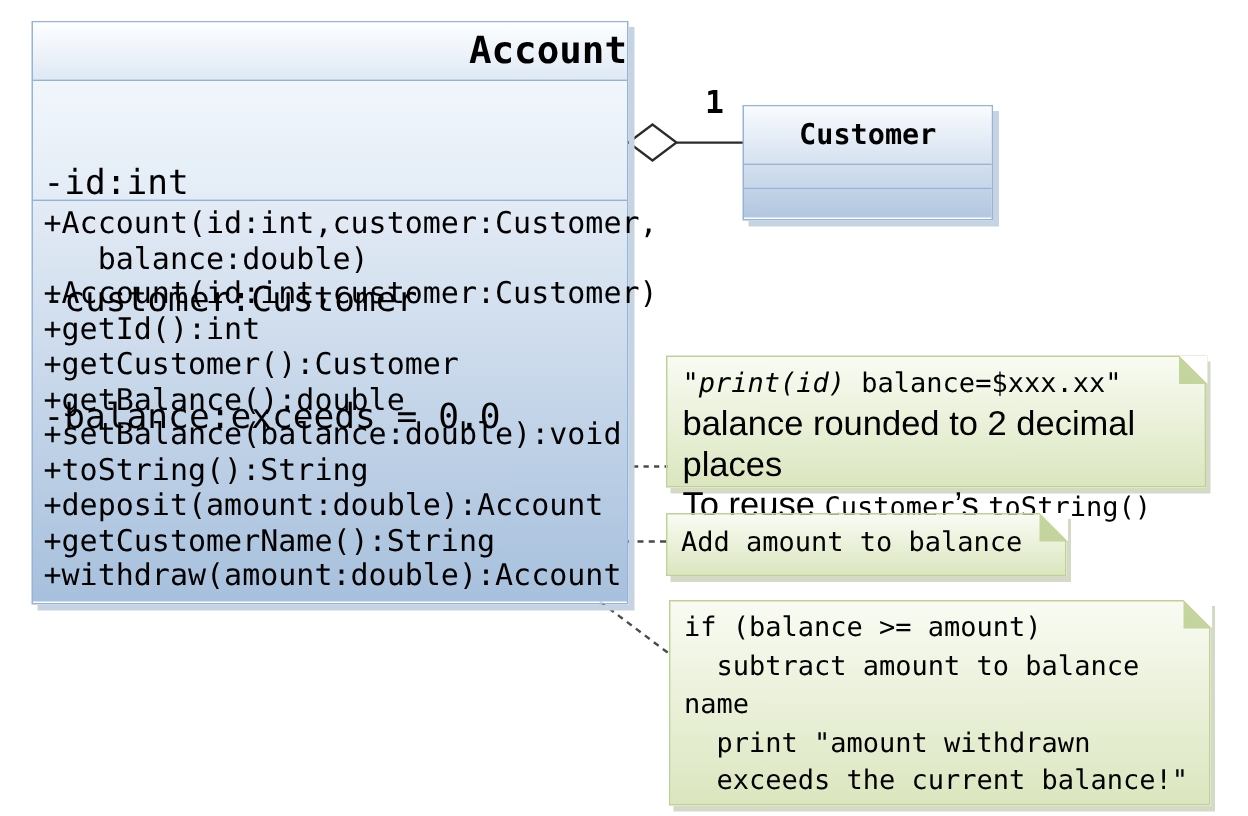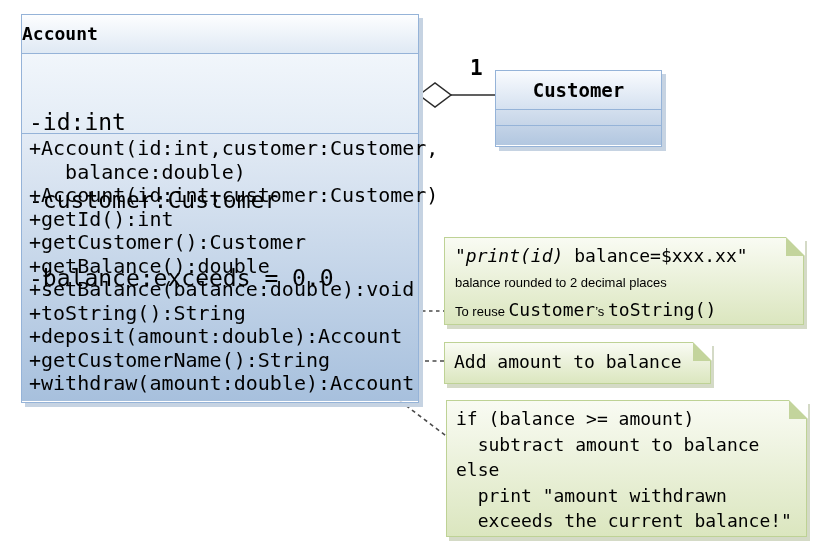--- a/index.html
+++ b/index.html
@@ -13,22 +13,22 @@
   .pre  { white-space:pre; }
 
   
   .uml-class {
     position:absolute; z-index:2;
     border:1.5px solid #95b3d8;
     box-shadow:4px 4px 0 #c6d3e2, inset 0 0 0 1.5px rgba(255,255,255,.8);
   }
   #account { left:21px; top:14px; width:398px; height:389px; }
   #account .title {
-    height:38px; line-height:38px; text-align:left;
-    font-weight:bold; font-size:18px;
+    height:38px; line-height:38px; text-align:right;
+    font-weight:bold; font-size:25px;
     background:linear-gradient(180deg,#fdfeff 0%,#dfe9f4 100%);
   }
   #account .attrs {
     height:80px; padding:3px 0 0 7px;
     border-top:1.5px solid #95b3d8;
     background:linear-gradient(180deg,#f1f6fb 0%,#e3ecf6 100%);
     font-size:23px; line-height:26px; white-space:pre;
   }
   #account .methods {
     height:268px; padding:3px 0 0 7px;
@@ -70,21 +70,21 @@
     font-size:18px;
   }
   .note .fold {
     position:absolute; top:-1.5px; right:-1.5px; width:0; height:0;
     border-style:solid; border-width:0 19px 19px 0;
     border-color:transparent #ffffff #c3d49c transparent;
   }
   #note-tostring { left:444px; top:237px; width:360px; height:88px; padding:4px 0 0 10px; line-height:27px; }
   #note-tostring .l2 { font-size:19px; }
   #note-tostring .l3 { font-size:18px; }
-  #note-tostring .sans { font-size:13px; }
+  #note-tostring .sans { font-size:23px; }
   .italic { font-style:italic; }
   #note-deposit { left:444px; top:342px; width:267px; height:42px; padding:8px 0 0 9px; }
   #note-withdraw { left:446px; top:400px; width:361px; height:137px; padding:5px 0 0 9px; line-height:25.6px; }
 </style>
 </head>
 <body>
 
 <div id="canvas">
 
   <svg id="connector-layer" width="832" height="544">
@@ -137,18 +137,18 @@
 
   <div id="note-deposit" class="note">
     <div class="fold"></div>
     <div class="mono">Add amount to balance</div>
   </div>
 
   <div id="note-withdraw" class="note">
     <div class="fold"></div>
     <div class="mono pre">if (balance &gt;= amount)</div>
     <div class="mono pre">  subtract amount to balance</div>
-    <div class="mono pre">else</div>
+    <div class="mono pre">name</div>
     <div class="mono pre">  print "amount withdrawn</div>
     <div class="mono pre">  exceeds the current balance!"</div>
   </div>
 
 </div>
 
 </body></html>

